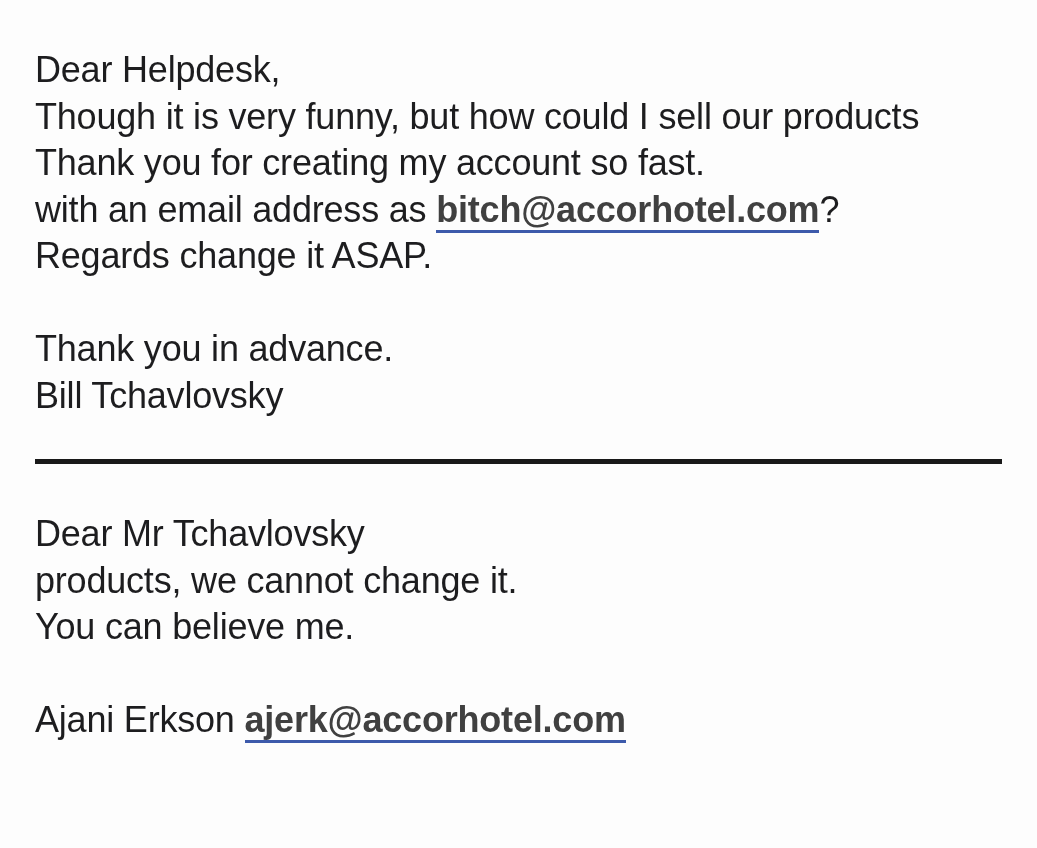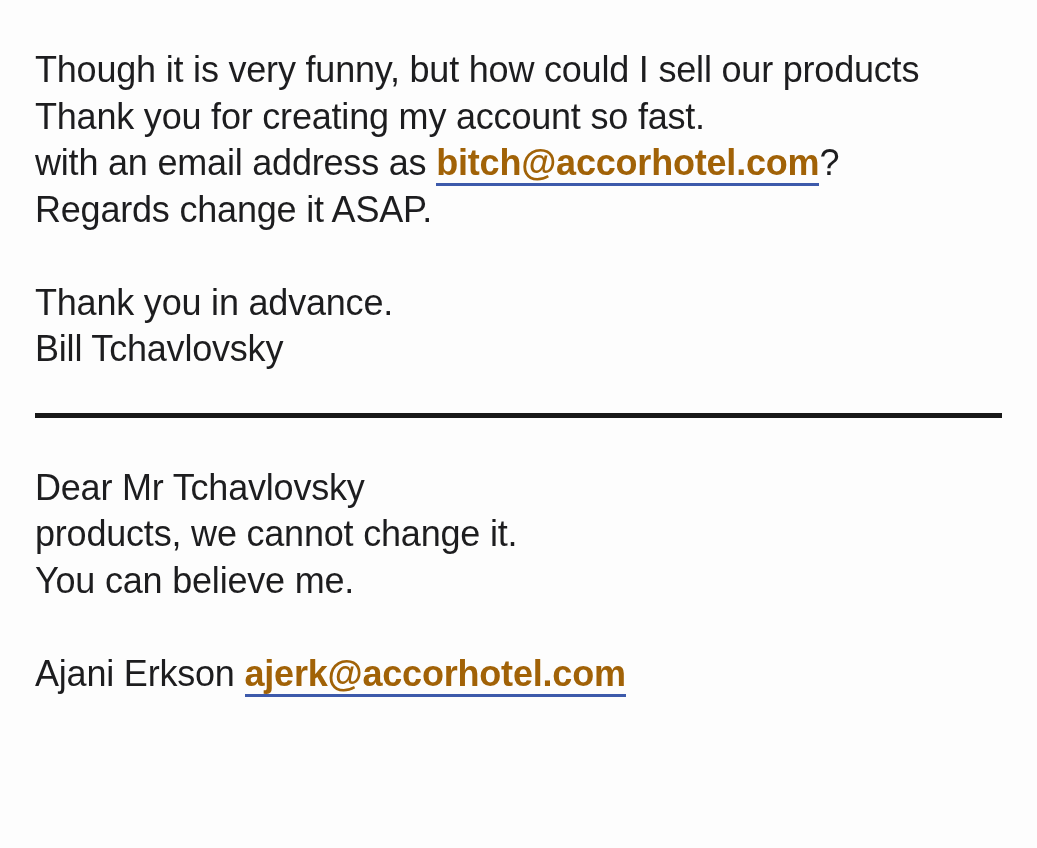--- a/index.html
+++ b/index.html
@@ -25,41 +25,42 @@
     font-weight: 400;
   }
   .line {
     white-space: nowrap;
     height: 46.5px;
   }
   .blank-line {
     height: 46.5px;
   }
   .email-link {
-    color: #a16207;
+    color: #404040;
     font-weight: 700;
     text-decoration: none;
     border-bottom: 3px solid #3d5aab;
     cursor: pointer;
   }
   .divider {
     height: 5px;
     background: #191919;
     border: none;
     margin: 40px 0 47px 0;
     width: 100%;
   }
 </style>
 </head>
 <body>
 
 <div class="page">
   <div class="email-body">
 
     <div>
+      <div class="line">Dear Helpdesk,</div>
       <div class="line">Though it is very funny, but how could I sell our products</div>
       <div class="line">Thank you for creating my account so fast.</div>
       <div class="line"><span>with an email address as </span><a class="email-link">bitch@accorhotel.com</a><span>?</span></div>
       <div class="line">Regards change it ASAP.</div>
       <div class="blank-line"></div>
       <div class="line">Thank you in advance.</div>
       <div class="line">Bill Tchavlovsky</div>
     </div>
 
     <div class="divider"></div>

